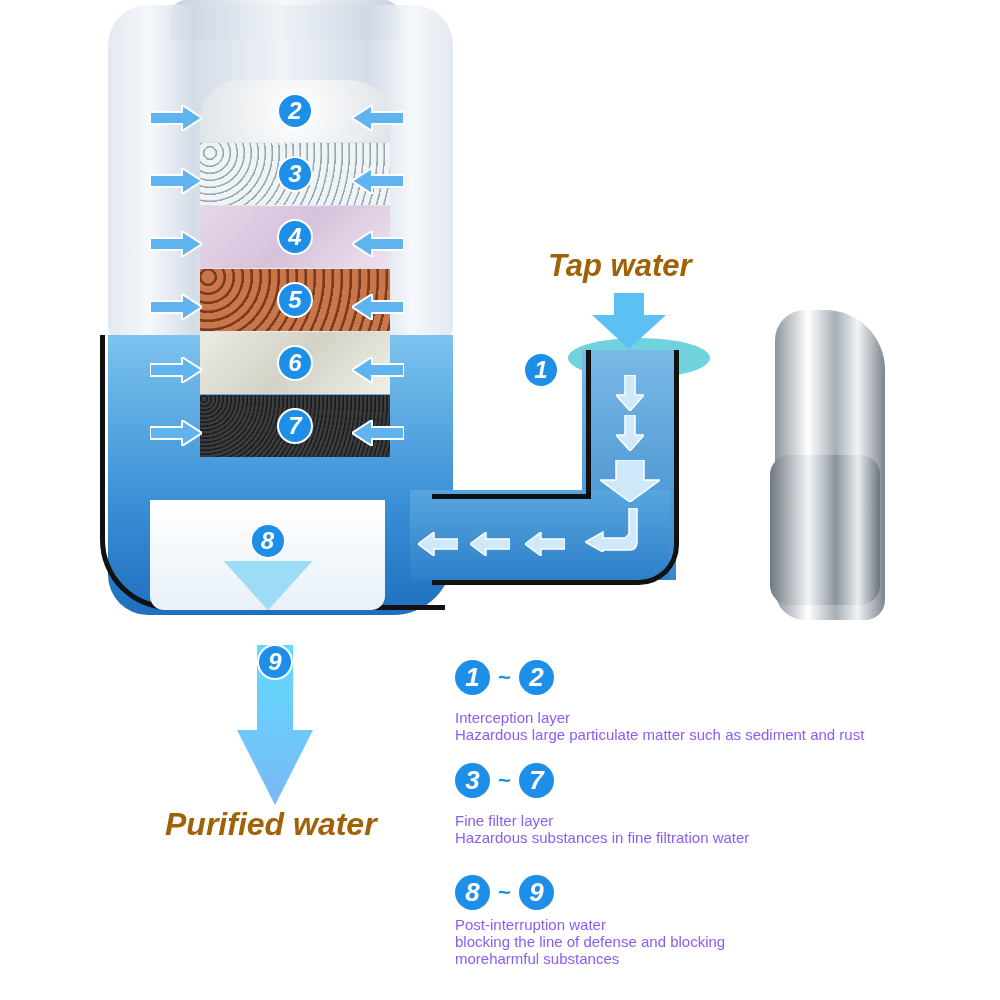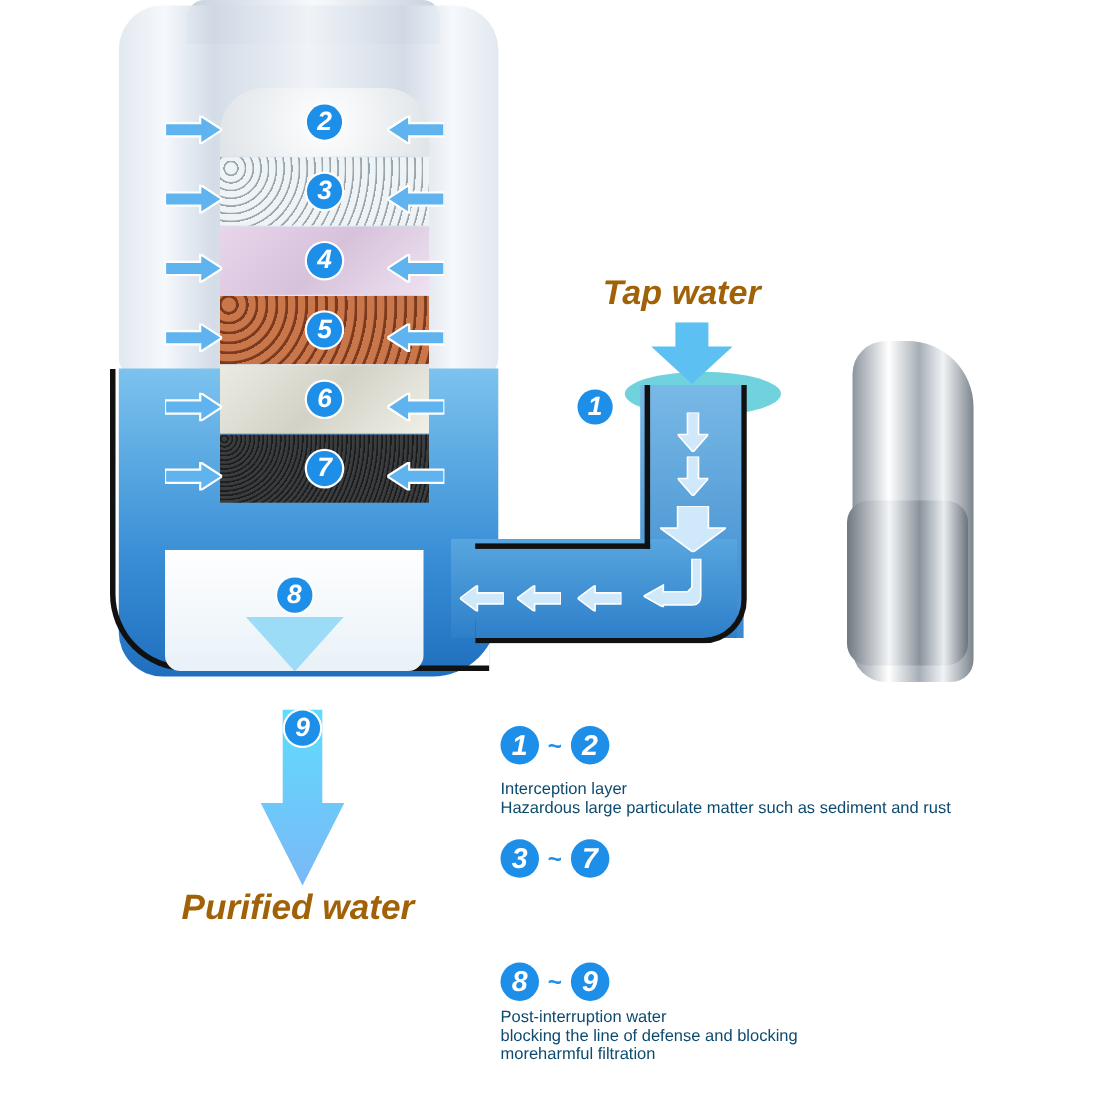--- a/index.html
+++ b/index.html
@@ -61,21 +61,21 @@
   .big-arrow { left:237px; top:645px; width:76px; height:160px; }
   .label-bold { font-weight:bold; font-style:italic; color:#a16207; }
   .tap-label { left:548px; top:248px; font-size:31px; }
   .purified-label { left:165px; top:806px; font-size:32px; }
 
   
   .legend { left:455px; width:480px; }
   .legend-head { display:flex; align-items:center; gap:8px; }
   .legend-head .num-badge { width:35px; height:35px; font-size:26px; }
   .tilde { color:#1e8fe8; font-weight:bold; font-size:22px; }
-  .legend-text { font-size:15px; color:#0c4a6e; line-height:17px; margin-top:14px; }
+  .legend-text { font-size:15px; color:#8b5cf6; line-height:17px; margin-top:14px; }
   .legend.g1 { top:660px; }
   .legend.g2 { top:763px; }
   .legend.g3 { top:875px; }
   .legend.g3 .legend-text { margin-top:6px; }
 </style>
 </head>
 <body>
 
 <div class="abs housing-cap"></div>
 <div class="abs housing-top"></div>
@@ -213,26 +213,30 @@
     <div>Hazardous large particulate matter such as sediment and rust</div>
   </div>
 </div>
 
 <div class="abs legend g2">
   <div class="legend-head">
     <div class="num-badge">3</div>
     <span class="tilde">~</span>
     <div class="num-badge">7</div>
   </div>
+  <div class="legend-text">
+    <div>Fine filter layer</div>
+    <div>Hazardous substances in fine filtration water</div>
+  </div>
 </div>
 
 <div class="abs legend g3">
   <div class="legend-head">
     <div class="num-badge">8</div>
     <span class="tilde">~</span>
     <div class="num-badge">9</div>
   </div>
   <div class="legend-text">
     <div>Post-interruption water</div>
     <div>blocking the line of defense and blocking</div>
-    <div>moreharmful filtration</div>
+    <div>moreharmful substances</div>
   </div>
 </div>
 
 </body></html>

